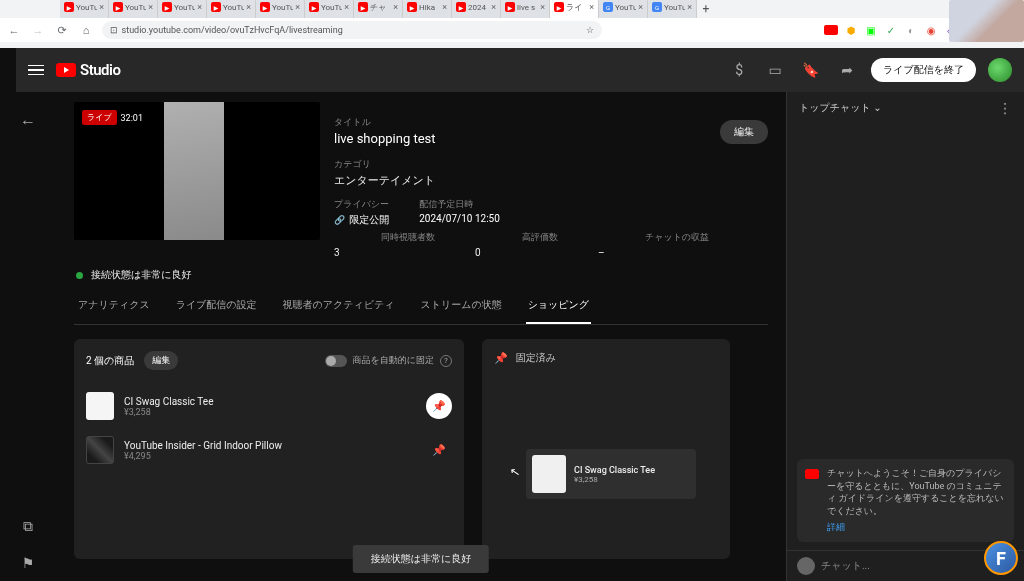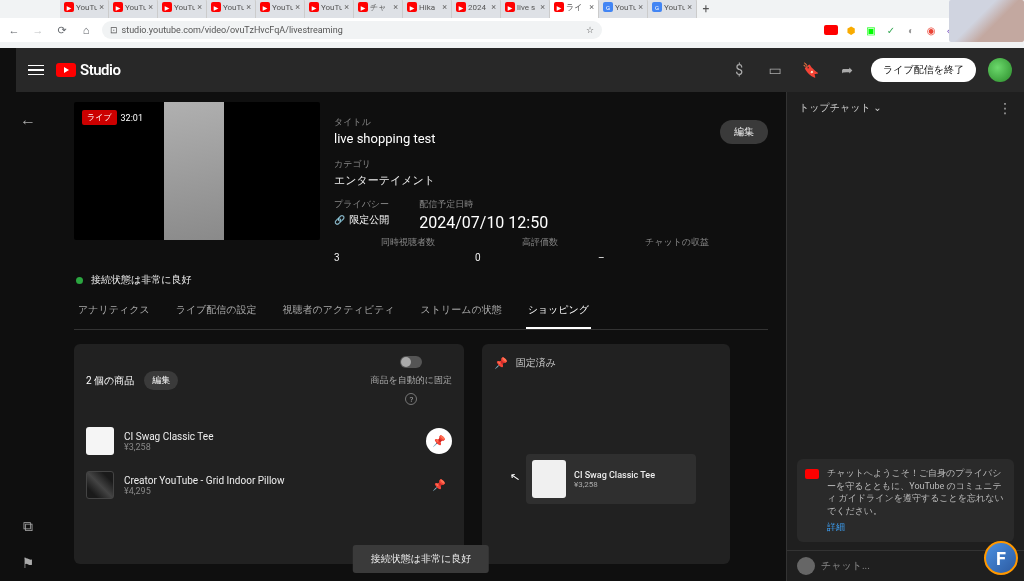--- a/index.html
+++ b/index.html
@@ -71,21 +71,21 @@
 .tabs-nav { display: flex; gap: 22px; border-bottom: 1px solid #333; padding: 0 0 0 2px; font-size: 10px; }
 .tab-item { padding: 10px 2px; color: #aaa; cursor: pointer; }
 .tab-item.active { color: #fff; border-bottom: 2px solid #fff; }
 
 .shopping-row { display: flex; gap: 18px; margin-top: 14px; }
 .shop-panel { background: #212121; border-radius: 6px; padding: 12px; }
 .shop-left { width: 390px; height: 220px; }
 .shop-right { width: 248px; height: 220px; position: relative; }
 .panel-head { display: flex; align-items: center; gap: 10px; font-size: 10px; margin-bottom: 14px; }
 .edit-chip { background: #3a3a3a; border-radius: 10px; padding: 3px 8px; font-size: 9px; }
-.auto-pin { margin-left: auto; display: flex; align-items: center; gap: 6px; color: #aaa; font-size: 9px; flex-direction: column; }
+.auto-pin { margin-left: auto; display: flex; align-items: center; gap: 6px; color: #aaa; font-size: 9px; }
 .switch { width: 22px; height: 12px; background: #555; border-radius: 6px; position: relative; }
 .switch::after { content: ''; position: absolute; width: 10px; height: 10px; background: #aaa; border-radius: 50%; top: 1px; left: 1px; }
 .help-icon { border: 1px solid #777; border-radius: 50%; width: 12px; height: 12px; display: flex; align-items: center; justify-content: center; font-size: 8px; }
 
 .product-row { display: flex; align-items: center; gap: 10px; padding: 8px 0; }
 .product-thumb { width: 28px; height: 28px; border-radius: 3px; }
 .thumb-white { background: #f5f5f5; }
 .thumb-black { background: linear-gradient(45deg, #1a1a1a 20%, #444 50%, #1a1a1a 80%); border: 1px solid #444; }
 .product-info { flex: 1; }
 .product-name { font-size: 10px; color: #eee; }
@@ -268,21 +268,21 @@
         <div class="info-row">
           <div>
             <div class="info-label">プライバシー</div>
             <div class="privacy-row">
                 <span class="link-icon">🔗</span>
                 <span>限定公開</span>
               </div>
           </div>
           <div>
             <div class="info-label">配信予定日時</div>
-            <div style="font-size:16px">2024/07/10 12:50</div>
+            <div style="font-size:10px">2024/07/10 12:50</div>
           </div>
         </div>
         <div class="stats-row">
           <div>
               <div class="stat-label">同時視聴者数</div>
               <div class="stat-value">3</div>
             </div>
           <div>
               <div class="stat-label">高評価数</div>
               <div class="stat-value">0</div>
@@ -324,21 +324,21 @@
           <div class="product-thumb thumb-white"></div>
           <div class="product-info">
             <div class="product-name">CI Swag Classic Tee</div>
             <div class="product-price">¥3,258</div>
           </div>
           <div class="pin-btn filled">📌</div>
         </div>
         <div class="product-row">
           <div class="product-thumb thumb-black"></div>
           <div class="product-info">
-            <div class="product-name">Creator YouTube - Grid Indoor Pillow</div>
+            <div class="product-name">YouTube Insider - Grid Indoor Pillow</div>
             <div class="product-price">¥4,295</div>
           </div>
           <div class="pin-btn outline">📌</div>
         </div>
       </div>
 
       <div class="shop-panel shop-right">
         <div class="pinned-head">
           <span class="pin-glyph">📌</span>
           <span>固定済み</span>

